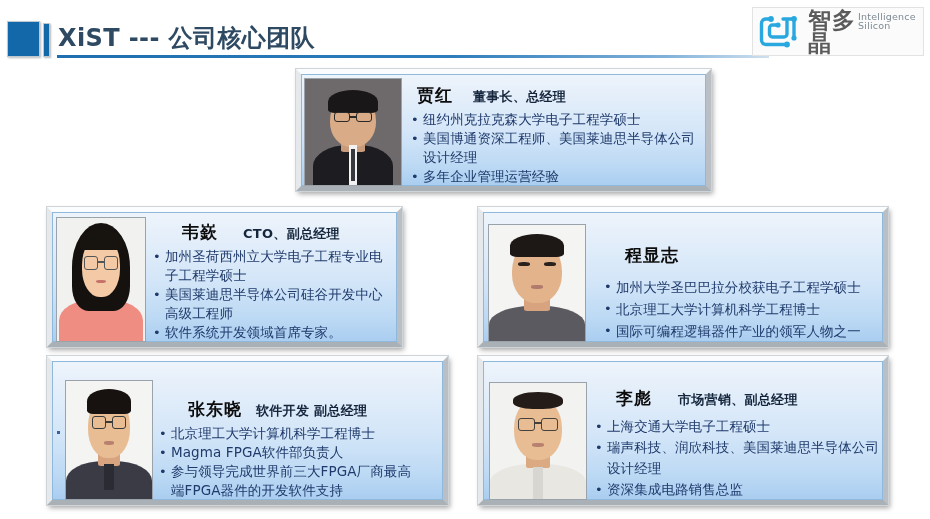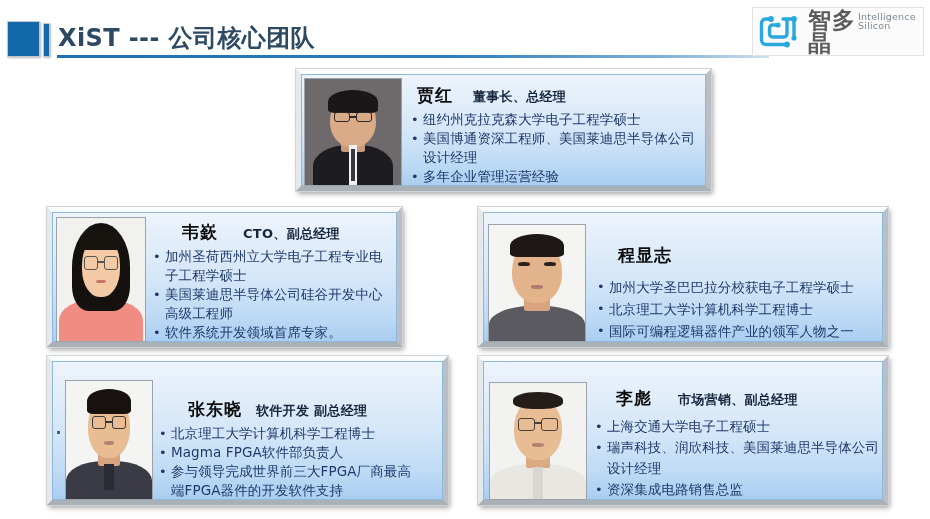--- a/index.html
+++ b/index.html
@@ -171,21 +171,21 @@
   #card-jiahong .person-role { margin-left: 20px; }
 
   #card-weiqin    { left: 47px;  top: 207px; width: 355px; height: 140px; }
   #card-weiqin .photo    { width: 90px; height: 125px; margin: 3px 0 0 4px; }
   #card-weiqin .card-body { padding-left: 6px; padding-right: 5px; }
   #card-weiqin .name-row { padding-left: 30px; }
   #card-weiqin .person-role { margin-left: 25px; }
 
   #card-chengxianzhi { left: 478px; top: 207px; width: 410px; height: 140px; }
   #card-chengxianzhi .photo { width: 98px; height: 118px; margin: 8px 0 0 5px; }
-  #card-chengxianzhi .card-body { padding-left: 10px; padding-right: 4px; padding-top: 11px; }
+  #card-chengxianzhi .card-body { padding-left: 17px; padding-right: 4px; padding-top: 11px; }
   #card-chengxianzhi .name-row { padding-left: 22px; }
   #card-chengxianzhi .person-role { margin-left: 16px; }
   #card-chengxianzhi ul.bullets { margin-top: 9px; }
   #card-chengxianzhi ul.bullets li { line-height: 22px; }
 
   #card-zhangdongxiao { left: 47px;  top: 356px; width: 401px; height: 149px; }
   #card-zhangdongxiao .photo { width: 88px; height: 120px; margin: 12px 0 0 13px; }
   #card-zhangdongxiao .card-body { padding-left: 5px; padding-right: 22px; }
   #card-zhangdongxiao .name-row { padding-left: 30px; }
   #card-zhangdongxiao .person-role { margin-left: 14px; }

